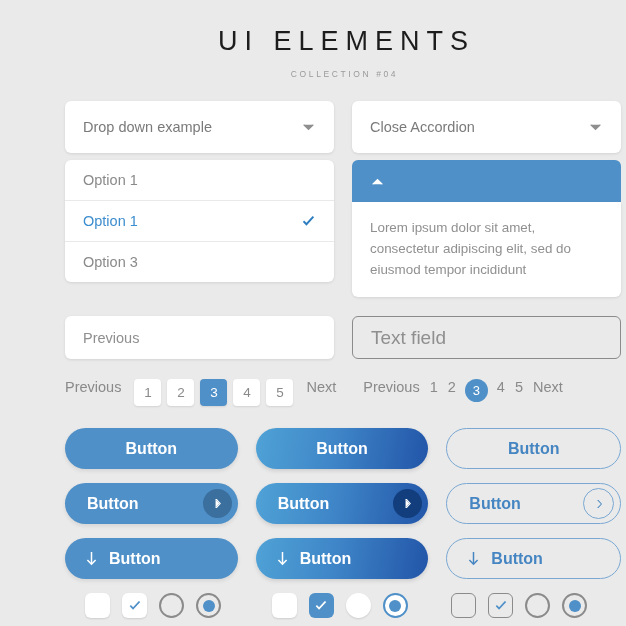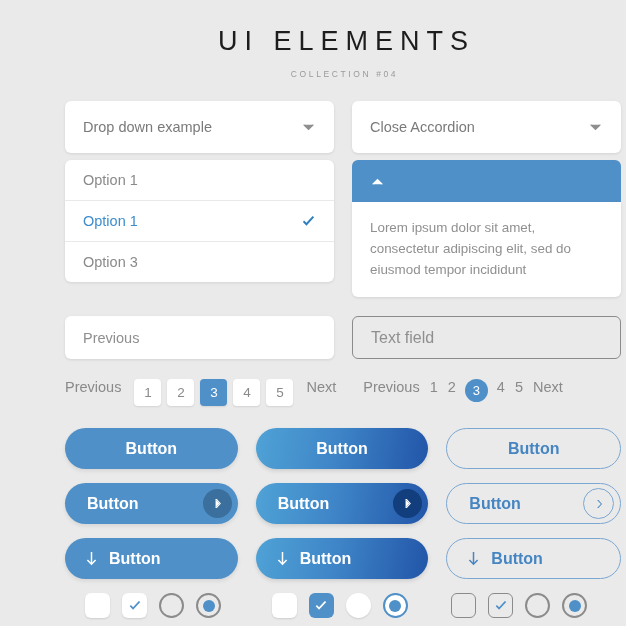--- a/index.html
+++ b/index.html
@@ -126,21 +126,21 @@
     box-sizing: border-box;
   }
   .tf-outline {
     background: transparent;
     border: 1.5px solid #8b8b8b;
     border-radius: 6px;
     height: 43px;
     display: flex;
     align-items: center;
     padding: 0 18px;
-    font-size: 16px;
+    font-size: 19px;
     color: #8f8f8f;
     box-sizing: border-box;
   }
 
   
   .row-pager { margin-top: 20px; display: flex; }
   .pager-a, .pager-b { display: flex; align-items: flex-start; }
   .pager-a { flex: 1 1 0; }
   .pager-b { flex: 1 1 0; padding-left: 22px; }
   .pg-word {

